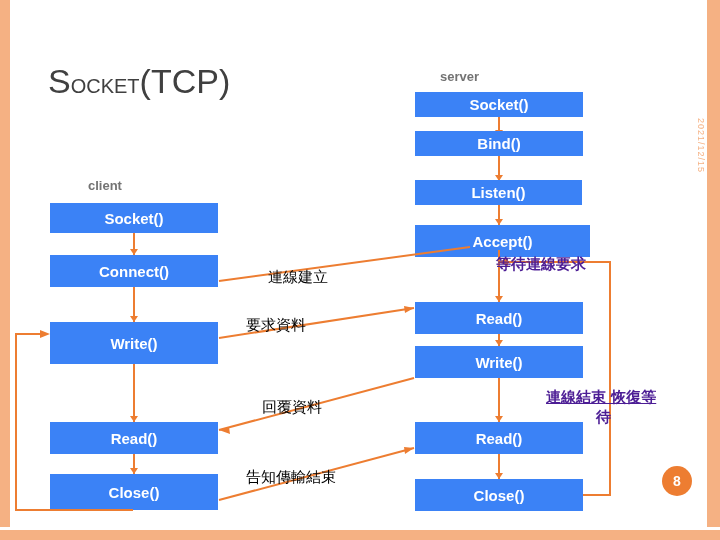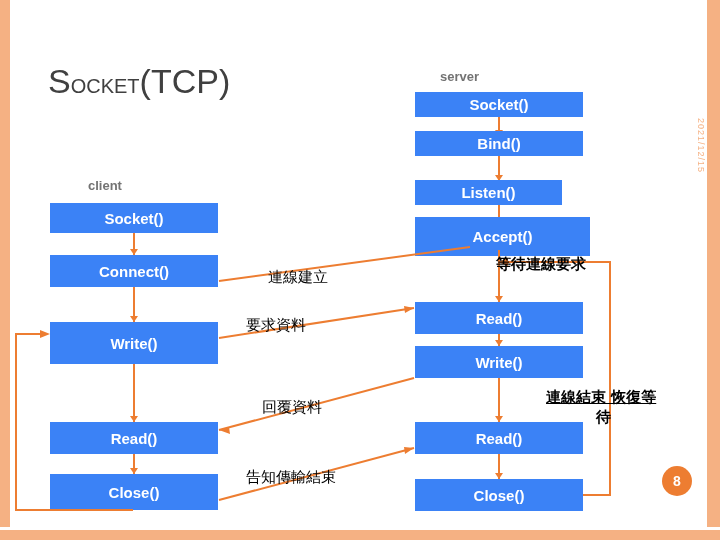--- a/index.html
+++ b/index.html
@@ -39,21 +39,21 @@
     color:#ffffff;font-weight:bold;font-size:15px;
     box-sizing:border-box;
   }
 
   .vline{position:absolute;background:#ed7d31;width:2px;}
   .arrowdown{position:absolute;width:0;height:0;border-left:4px solid transparent;border-right:4px solid transparent;border-top:6px solid #ed7d31;}
 
   .cjk{font-family:"DejaVu Sans", sans-serif;}
 
   .note{
-    position:absolute;font-size:15px;font-weight:bold;color:#000000;
+    position:absolute;font-size:15px;font-weight:bold;color:#4c1d95;
   }
   .msg{
     position:absolute;font-size:15px;color:#000000;font-weight:normal;
   }
 
   .pagenum{
     position:absolute;right:28px;bottom:44px;
     width:30px;height:30px;border-radius:50%;
     background:#ed7d31;color:#ffffff;font-weight:bold;font-size:14px;
     display:flex;align-items:center;justify-content:center;
@@ -80,25 +80,25 @@
 <div class="lbl" style="left:440px;top:69px;">server</div>
 
 <div class="box" style="left:415px;top:92px;width:168px;height:25px;">Socket()</div>
 <div class="vline" style="left:498px;top:117px;height:19px;"></div>
 <div class="arrowdown" style="left:495px;top:130px;"></div>
 
 <div class="box" style="left:415px;top:131px;width:168px;height:25px;">Bind()</div>
 <div class="vline" style="left:498px;top:156px;height:25px;"></div>
 <div class="arrowdown" style="left:495px;top:175px;"></div>
 
-<div class="box" style="left:415px;top:180px;width:147px;height:25px;">Listen()</div>
+<div class="box" style="left:415px;top:180px;width:167px;height:25px;">Listen()</div>
 <div class="vline" style="left:498px;top:205px;height:20px;"></div>
 <div class="arrowdown" style="left:495px;top:219px;"></div>
 
-<div class="box" style="left:415px;top:217px;width:175px;height:39px;">Accept()</div>
+<div class="box" style="left:415px;top:225px;width:175px;height:32px;">Accept()</div>
 <div class="vline" style="left:498px;top:250px;height:52px;"></div>
 <div class="arrowdown" style="left:495px;top:296px;"></div>
 
 <div class="box" style="left:415px;top:302px;width:168px;height:32px;">Read()</div>
 <div class="vline" style="left:498px;top:334px;height:12px;"></div>
 <div class="arrowdown" style="left:495px;top:340px;"></div>
 
 <div class="box" style="left:415px;top:346px;width:168px;height:32px;">Write()</div>
 <div class="vline" style="left:498px;top:378px;height:44px;"></div>
 <div class="arrowdown" style="left:495px;top:416px;"></div>

